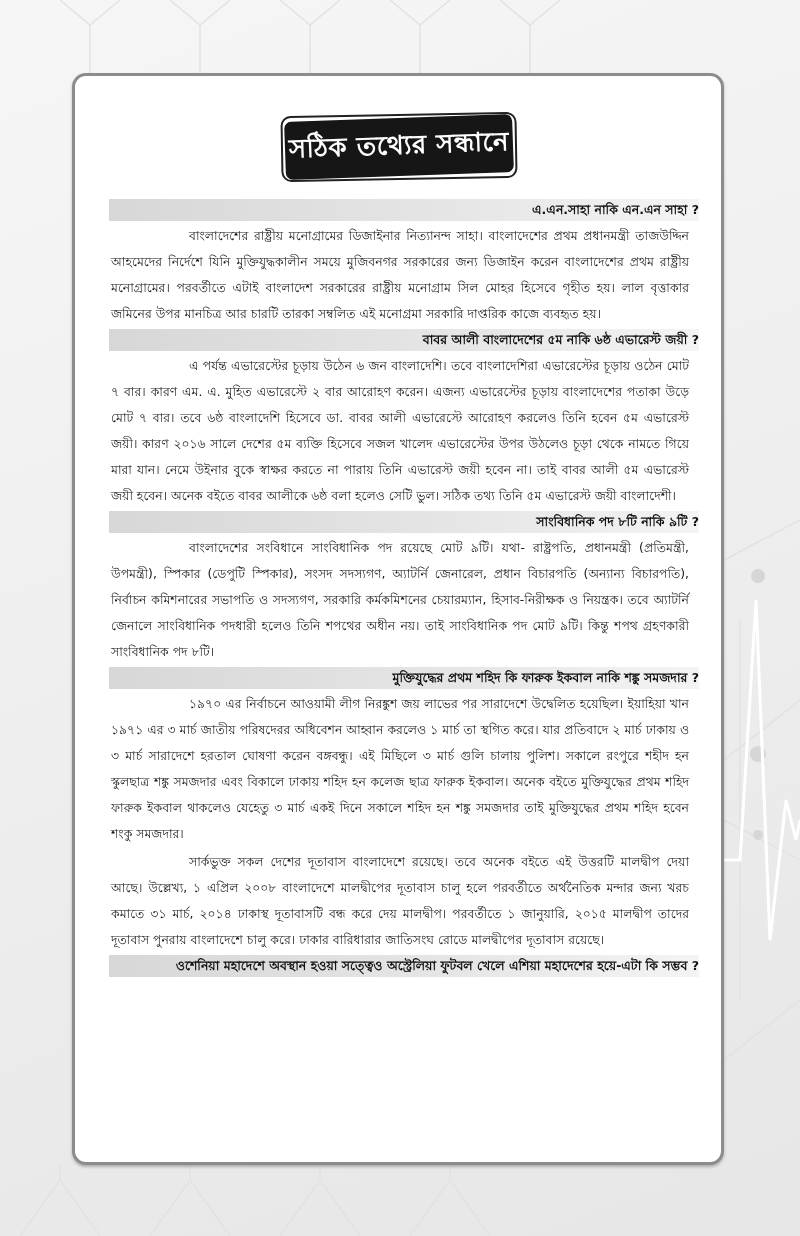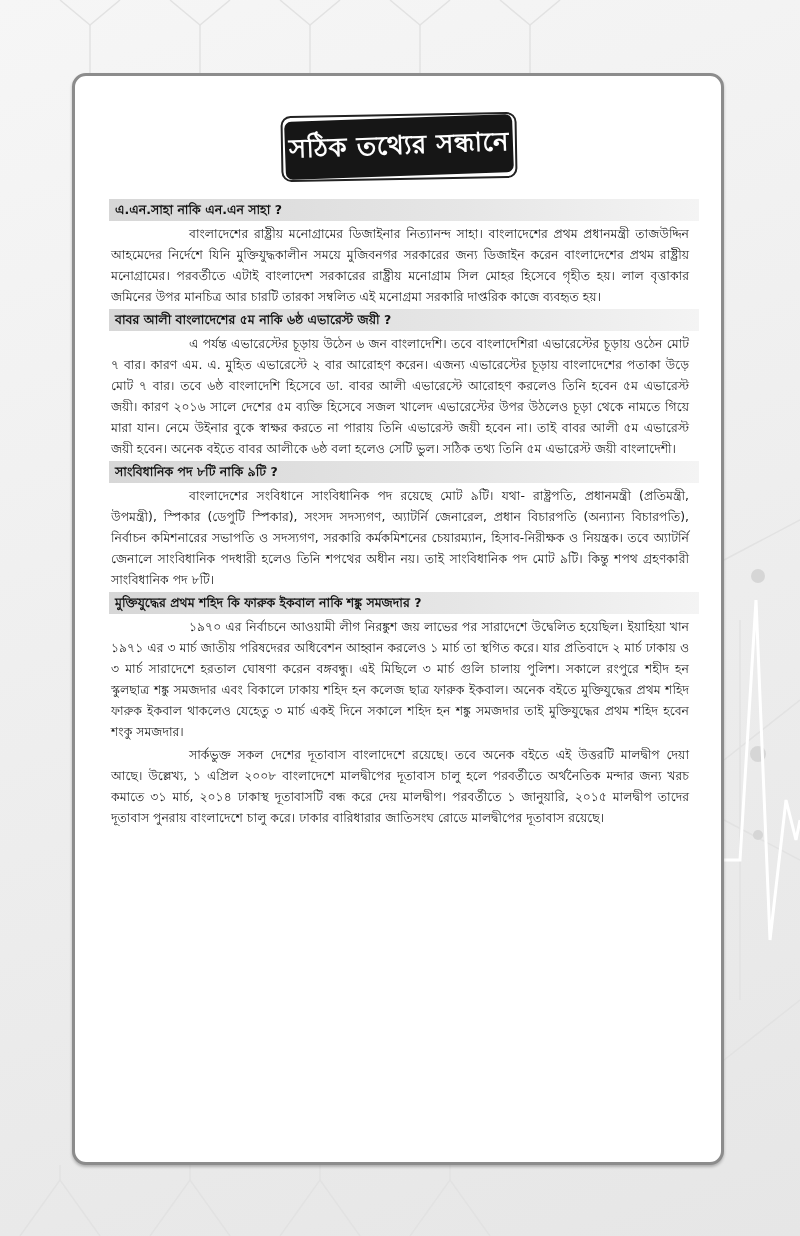--- a/index.html
+++ b/index.html
@@ -30,24 +30,24 @@
     }
     .title-text {
       color: #fff; font-size: 26px; font-weight: bold; letter-spacing: 0.5px;
       font-family: "DejaVu Sans", sans-serif; white-space: nowrap;
     }
     .content { position: absolute; left: 34px; top: 123px; width: 590px; }
     .section { margin: 0; }
     .q-bar {
       background: linear-gradient(90deg, #d7d7d7 0%, #e6e6e6 60%, #f4f4f4 100%);
       font-weight: bold; font-size: 12.5px; line-height: 22px; height: 22px;
-      padding-left: 6px; white-space: nowrap; overflow: hidden; color: #111;
+      padding-left: 6px; white-space: nowrap; overflow: hidden; color: #111; text-align: right;
     }
     .answer {
-      font-size: 12.4px; line-height: 21px; text-align: justify;
+      font-size: 12.4px; line-height: 26px; text-align: justify;
       text-indent: 78px; margin: 2px 8px 2px 0; padding: 0 2px;
     }
     .ecg { position: absolute; right: 0; top: 540px; }
   </style>
 </head>
 <body>
 
 <svg class="bg-decor" viewBox="0 0 800 1236">
   <g stroke="#e2e2e2" stroke-width="1.5" fill="none">
     <path d="M60 0 L90 25 L120 0 M170 0 L200 25 L230 0 M280 0 L310 25 L340 0 M390 0 L420 25 L450 0 M500 0 L530 25 L560 0"></path>
@@ -89,15 +89,16 @@
       <p class="answer">বাংলাদেশের সংবিধানে সাংবিধানিক পদ রয়েছে মোট ৯টি। যথা- রাষ্ট্রপতি, প্রধানমন্ত্রী (প্রতিমন্ত্রী, উপমন্ত্রী), স্পিকার (ডেপুটি স্পিকার), সংসদ সদস্যগণ, অ্যাটর্নি জেনারেল, প্রধান বিচারপতি (অন্যান্য বিচারপতি), নির্বাচন কমিশনারের সভাপতি ও সদস্যগণ, সরকারি কর্মকমিশনের চেয়ারম্যান, হিসাব-নিরীক্ষক ও নিয়ন্ত্রক। তবে অ্যাটর্নি জেনালে সাংবিধানিক পদধারী হলেও তিনি শপথের অধীন নয়। তাই সাংবিধানিক পদ মোট ৯টি। কিন্তু শপথ গ্রহণকারী সাংবিধানিক পদ ৮টি।</p>
     </div>
     <div class="section">
       <div class="q-bar">মুক্তিযুদ্ধের প্রথম শহিদ কি ফারুক ইকবাল নাকি শঙ্কু সমজদার ?</div>
       <p class="answer">১৯৭০ এর নির্বাচনে আওয়ামী লীগ নিরঙ্কুশ জয় লাভের পর সারাদেশে উদ্বেলিত হয়েছিল। ইয়াহিয়া খান ১৯৭১ এর ৩ মার্চ জাতীয় পরিষদেরর অধিবেশন আহ্বান করলেও ১ মার্চ তা স্থগিত করে। যার প্রতিবাদে ২ মার্চ ঢাকায় ও ৩ মার্চ সারাদেশে হরতাল ঘোষণা করেন বঙ্গবন্ধু। এই মিছিলে ৩ মার্চ গুলি চালায় পুলিশ। সকালে রংপুরে শহীদ হন স্কুলছাত্র শঙ্কু সমজদার এবং বিকালে ঢাকায় শহিদ হন কলেজ ছাত্র ফারুক ইকবাল। অনেক বইতে মুক্তিযুদ্ধের প্রথম শহিদ ফারুক ইকবাল থাকলেও যেহেতু ৩ মার্চ একই দিনে সকালে শহিদ হন শঙ্কু সমজদার তাই মুক্তিযুদ্ধের প্রথম শহিদ হবেন শংকু সমজদার।</p>
     </div>
     <div class="section">
       <p class="answer">সার্কভুক্ত সকল দেশের দূতাবাস বাংলাদেশে রয়েছে। তবে অনেক বইতে এই উত্তরটি মালদ্বীপ দেয়া আছে। উল্লেখ্য, ১ এপ্রিল ২০০৮ বাংলাদেশে মালদ্বীপের দূতাবাস চালু হলে পরবর্তীতে অর্থনৈতিক মন্দার জন্য খরচ কমাতে ৩১ মার্চ, ২০১৪ ঢাকাস্থ দূতাবাসটি বন্ধ করে দেয় মালদ্বীপ। পরবর্তীতে ১ জানুয়ারি, ২০১৫ মালদ্বীপ তাদের দূতাবাস পুনরায় বাংলাদেশে চালু করে। ঢাকার বারিধারার জাতিসংঘ রোডে মালদ্বীপের দূতাবাস রয়েছে।</p>
     </div>
     <div class="section">
+      <div class="q-bar">ওশেনিয়া মহাদেশে অবস্থান হওয়া সত্ত্বেও অস্ট্রেলিয়া ফুটবল খেলে এশিয়া মহাদেশের হয়ে-এটা কি সম্ভব ?</div>
     </div>
   </div>
 </div>
 
 </body></html>

